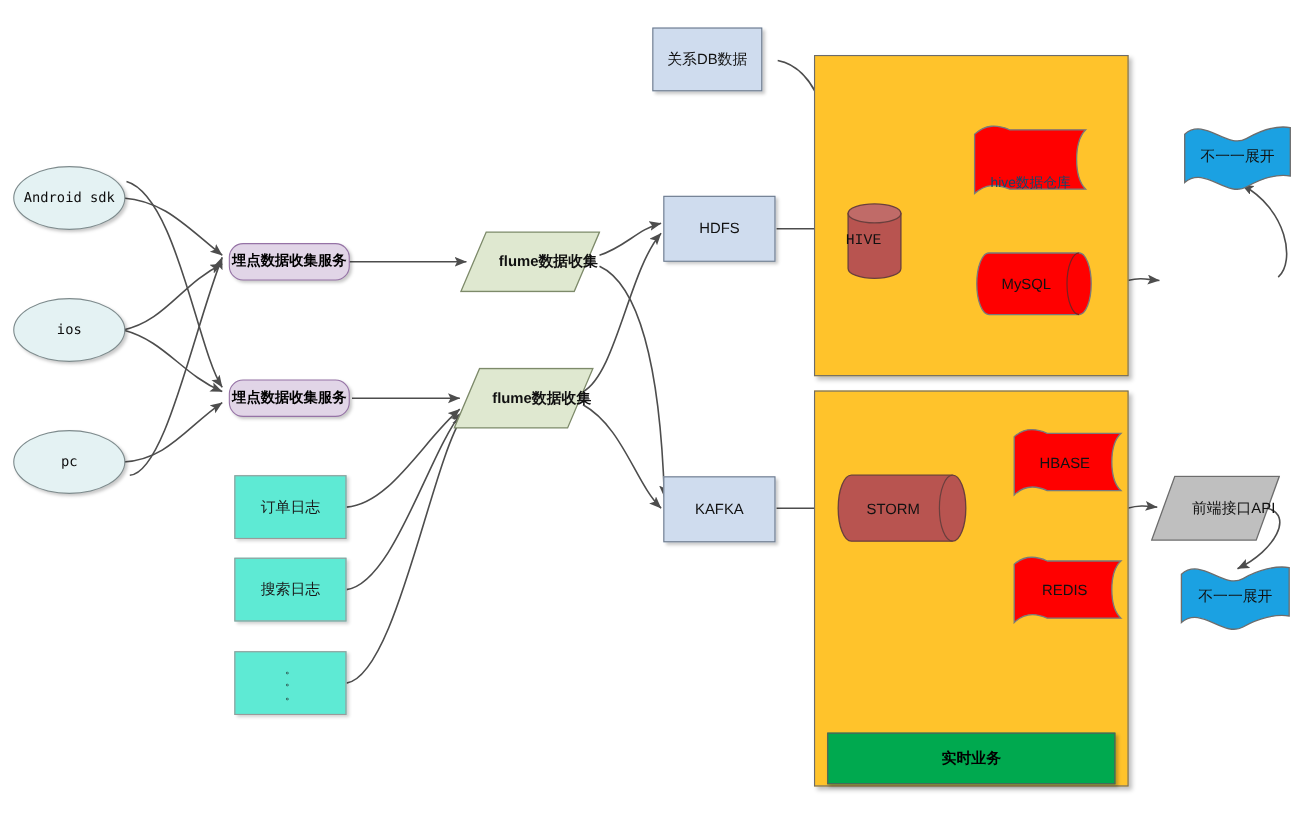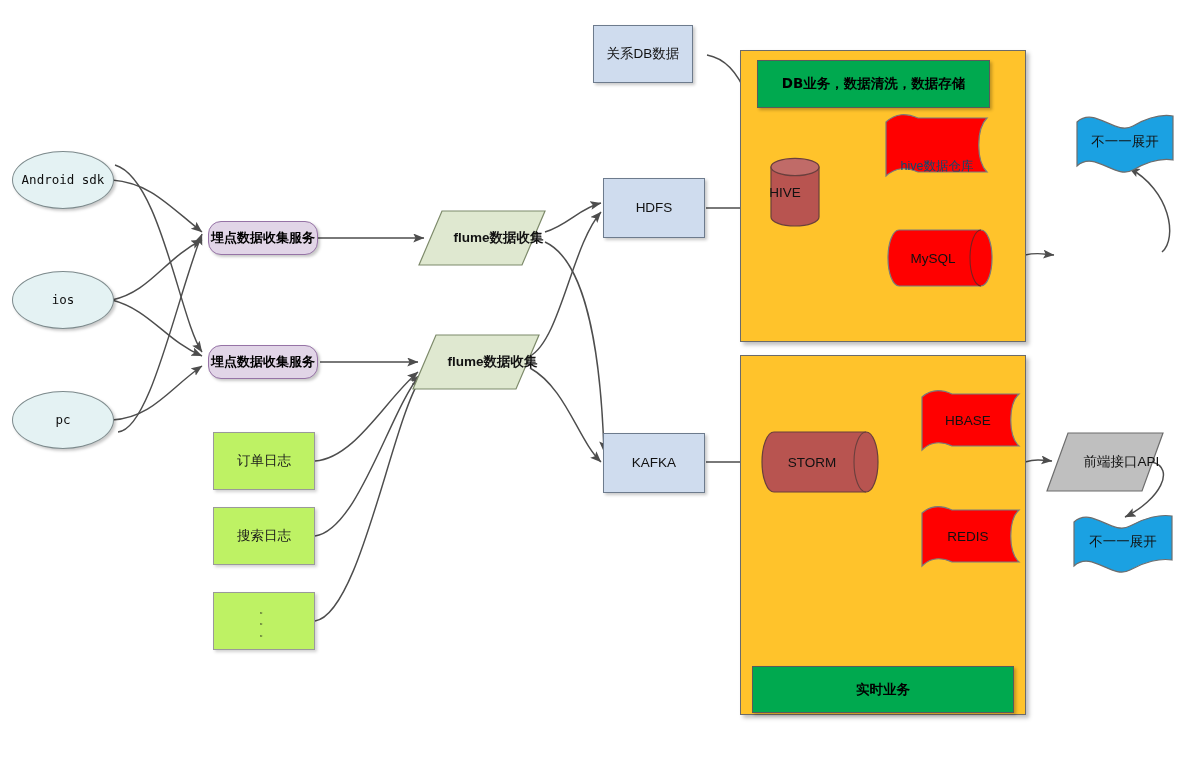--- a/index.html
+++ b/index.html
@@ -17,21 +17,21 @@
            font-family:"DejaVu Sans Mono","Liberation Mono",monospace;
            font-size:12.5px;color:#0d0d0d;}
 
   
   .service{background:#e1d5e7;border:1px solid #9673a6;border-radius:13px;
            box-shadow:2px 2px 3px rgba(0,0,0,.22);
            font-size:13px;font-weight:bold;color:#000;
            font-family:"DejaVu Sans","Liberation Sans",sans-serif;}
 
   
-  .logbox{background:#bef264;border:1px solid #9a9a9a;
+  .logbox{background:#5eead4;border:1px solid #9a9a9a;
           box-shadow:2px 2px 3px rgba(0,0,0,.18);
           font-size:13.5px;color:#1a1a1a;}
   .dots{font-size:10px;letter-spacing:0;line-height:1.9;}
 
   
   .bluerect{background:#cfdcee;border:1px solid #6d7b8d;
             box-shadow:2px 2px 3px rgba(0,0,0,.22);
             font-size:13.5px;color:#111;}
 
   
@@ -160,25 +160,22 @@
   </div>
 
   <div class="node bluerect" style="left:603px;top:178px;width:102px;height:60px;">
     <span>HDFS</span>
   </div>
   <div class="node bluerect" style="left:603px;top:433px;width:102px;height:60px;">
     <span>KAFKA</span>
   </div>
 
   <div class="zone" style="left:740px;top:50px;width:284px;height:290px;"></div>
-  <div class="greenband" style="left:757px;top:60px;width:231px;height:46px;">
-    <span>DB业务，数据清洗，数据存储</span>
-  </div>
-
-  <div class="shapewrap" style="left:770px;top:158px;width:30px;height:68px;">
+
+  <div class="shapewrap" style="left:770px;top:185px;width:30px;height:68px;font-family:Liberation Mono, monospace;">
     <svg width="50" height="68" viewBox="0 0 50 68">
       <path d="M1,9 L1,59 A24,9 0 0 0 49,59 L49,9 Z" fill="#b85450" stroke="#6a3f3d" stroke-width="1.2"></path>
       <ellipse cx="25" cy="9" rx="24" ry="8.6" fill="#c06b68" stroke="#6a3f3d" stroke-width="1.2"></ellipse>
     </svg>
     <div class="cap">
       <span>HIVE</span>
     </div>
   </div>
 
   <div class="shapewrap" style="left:884px;top:115px;width:104px;height:60px;">

